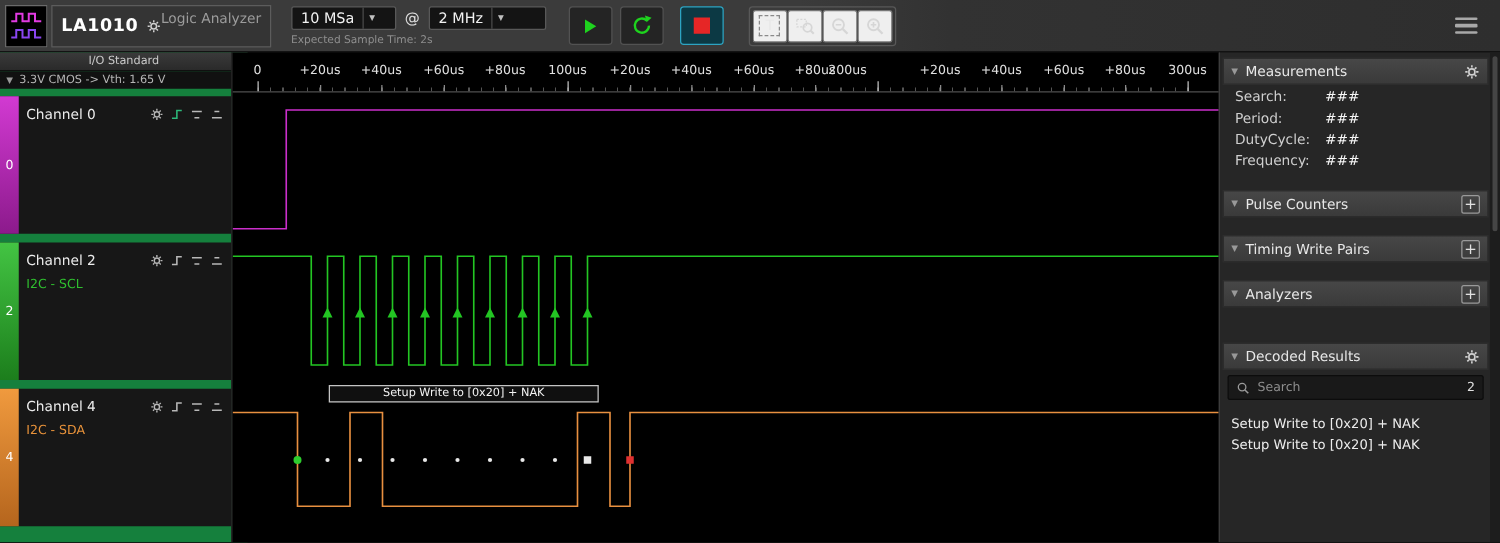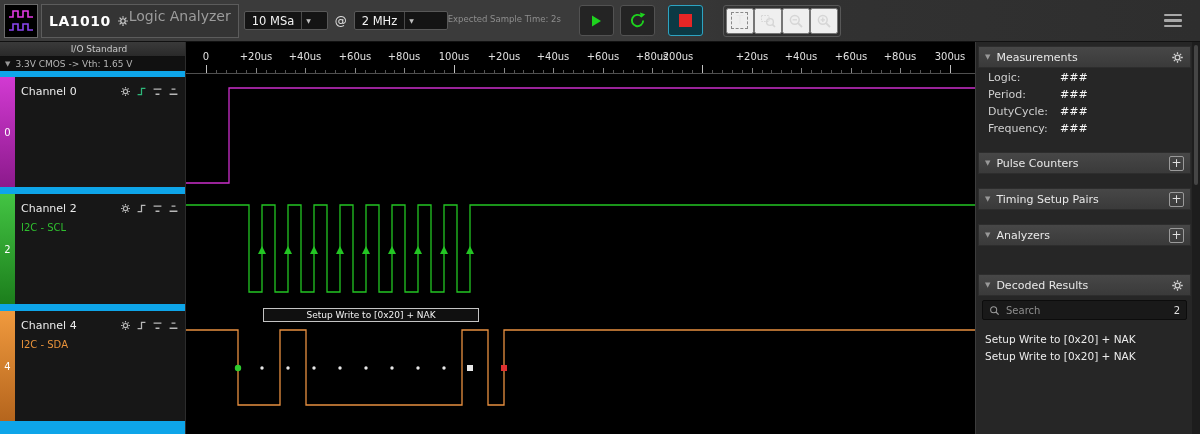--- a/index.html
+++ b/index.html
@@ -10,22 +10,22 @@
   
   .toolbar{position:absolute;left:0;top:0;width:1200px;height:42px;display:flex;align-items:center;
     background:linear-gradient(90deg,#3b3b3b 0,#3b3b3b 640px,#323232 760px,#2e2e2e 1200px);
     border-bottom:1px solid #111}
   .logo-box{width:34px;height:34px;margin-left:4px;background:#000;border:1px solid #6a6a6a;
     display:flex;align-items:center;justify-content:center;flex:none}
   .device-block{height:34px;margin-left:3px;border:1px solid #5c5c5c;padding:2px 7px;background:#343434;
     display:flex;flex-direction:row;justify-content:center;flex:none}
   .device-top{display:flex;align-items:center;gap:6px}
   .device-name{font-size:14px;font-weight:bold;color:#fff;letter-spacing:.5px}
-  .device-sub{font-size:14px;color:#9c9c9c;text-align:center;margin-top:1px}
-  .acq-block{margin-left:5px;display:flex;flex-direction:row;justify-content:center}
+  .device-sub{font-size:11px;color:#9c9c9c;text-align:center;margin-top:1px}
+  .acq-block{margin-left:16px;display:flex;flex-direction:column;justify-content:center}
   .acq-row{display:flex;align-items:center;gap:7px}
   .dropdown{height:19px;background:#141414;border:1px solid #585858;border-radius:2px;color:#f2f2f2;
     font-size:11.5px;display:flex;align-items:center;padding:0 0 0 7px;cursor:default}
   .dd-value{padding-right:7px}
   .dd-arrow{font-size:6px;color:#c0c0c0;border-left:1px solid #4a4a4a;padding:0 4px;height:100%;
     display:flex;align-items:center}
   .at{color:#e0e0e0;font-size:12px}
   .acq-sub{font-size:8.5px;color:#8e8e8e;margin-top:3px}
   .tb-btn{width:35px;height:31px;background:#242424;border:1px solid #525252;border-radius:3px;
     display:flex;align-items:center;justify-content:center;flex:none}
@@ -34,21 +34,21 @@
   #stop-btn{margin-left:13px;background:#0c3944;border-color:#2da4c2}
   .stop-square{width:13px;height:13px;background:#e62626}
   .tools-group{margin-left:20px;height:32px;border:1px solid #585858;border-radius:3px;
     display:flex;align-items:center;padding:0 2px;flex:none}
   .tool-btn{width:28px;height:26px;display:flex;align-items:center;justify-content:center;color:#d6d6d6}
   .t-label{font-size:12px;color:#e8e8e8;border:1px dashed #8a8a8a;width:17px;height:17px;line-height:15px;text-align:center}
   .menu-btn{margin-left:auto;margin-right:14px;display:flex;flex-direction:column;gap:3px;padding:4px}
   .menu-btn span{width:18px;height:2.5px;background:#a8a8a8;border-radius:1px}
 
   
-  .sidebar{position:absolute;left:0;top:42px;width:198px;height:392px;background:#0ea5e9}
+  .sidebar{position:absolute;left:0;top:42px;width:198px;height:392px;background:#15803d}
   .io-header{height:15px;background:linear-gradient(#3a3a3a,#2a2a2a);color:#c9c9c9;font-size:9px;
     display:flex;align-items:center;justify-content:center;border-bottom:1px solid #101010}
   .io-value{height:14px;background:#111;display:flex;align-items:center;gap:5px;padding-left:5px;
     font-size:9px;color:#b5b5b5}
   .caret{font-size:7px;color:#999}
   .ch-card{position:absolute;left:0;width:185px;height:110px;display:flex;background:#171717}
   .ch-card .stripe{width:15px;display:flex;align-items:center;justify-content:center;color:#fff;font-size:10px;flex:none}
   .card0{top:35px}.card2{top:152px}.card4{top:269px}
   .card0 .stripe{background:linear-gradient(#d23ad2,#8c1a8c)}
   .card2 .stripe{background:linear-gradient(#43c443,#1c7e1c)}
@@ -401,21 +401,21 @@
       <span class="caret">▼</span>
       <span class="title">Measurements</span>
       <span class="gear-btn">
         <svg width="13" height="13">
             <use href="#i-gear"></use>
           </svg>
       </span>
     </div>
     <div id="meas-rows">
       <div class="meas-row">
-        <span class="meas-label">Logic:</span>
+        <span class="meas-label">Search:</span>
         <span class="meas-value">###</span>
       </div>
       <div class="meas-row">
         <span class="meas-label">Period:</span>
         <span class="meas-value">###</span>
       </div>
       <div class="meas-row">
         <span class="meas-label">DutyCycle:</span>
         <span class="meas-value">###</span>
       </div>
@@ -426,21 +426,21 @@
     </div>
 
     <div class="sec" id="sec-pulse">
       <span class="caret">▼</span>
       <span class="title">Pulse Counters</span>
       <span class="add-btn">+</span>
     </div>
 
     <div class="sec" id="sec-timing">
       <span class="caret">▼</span>
-      <span class="title">Timing Setup Pairs</span>
+      <span class="title">Timing Write Pairs</span>
       <span class="add-btn">+</span>
     </div>
 
     <div class="sec" id="sec-analyzers">
       <span class="caret">▼</span>
       <span class="title">Analyzers</span>
       <span class="add-btn">+</span>
     </div>
 
     <div class="sec" id="sec-decoded">

